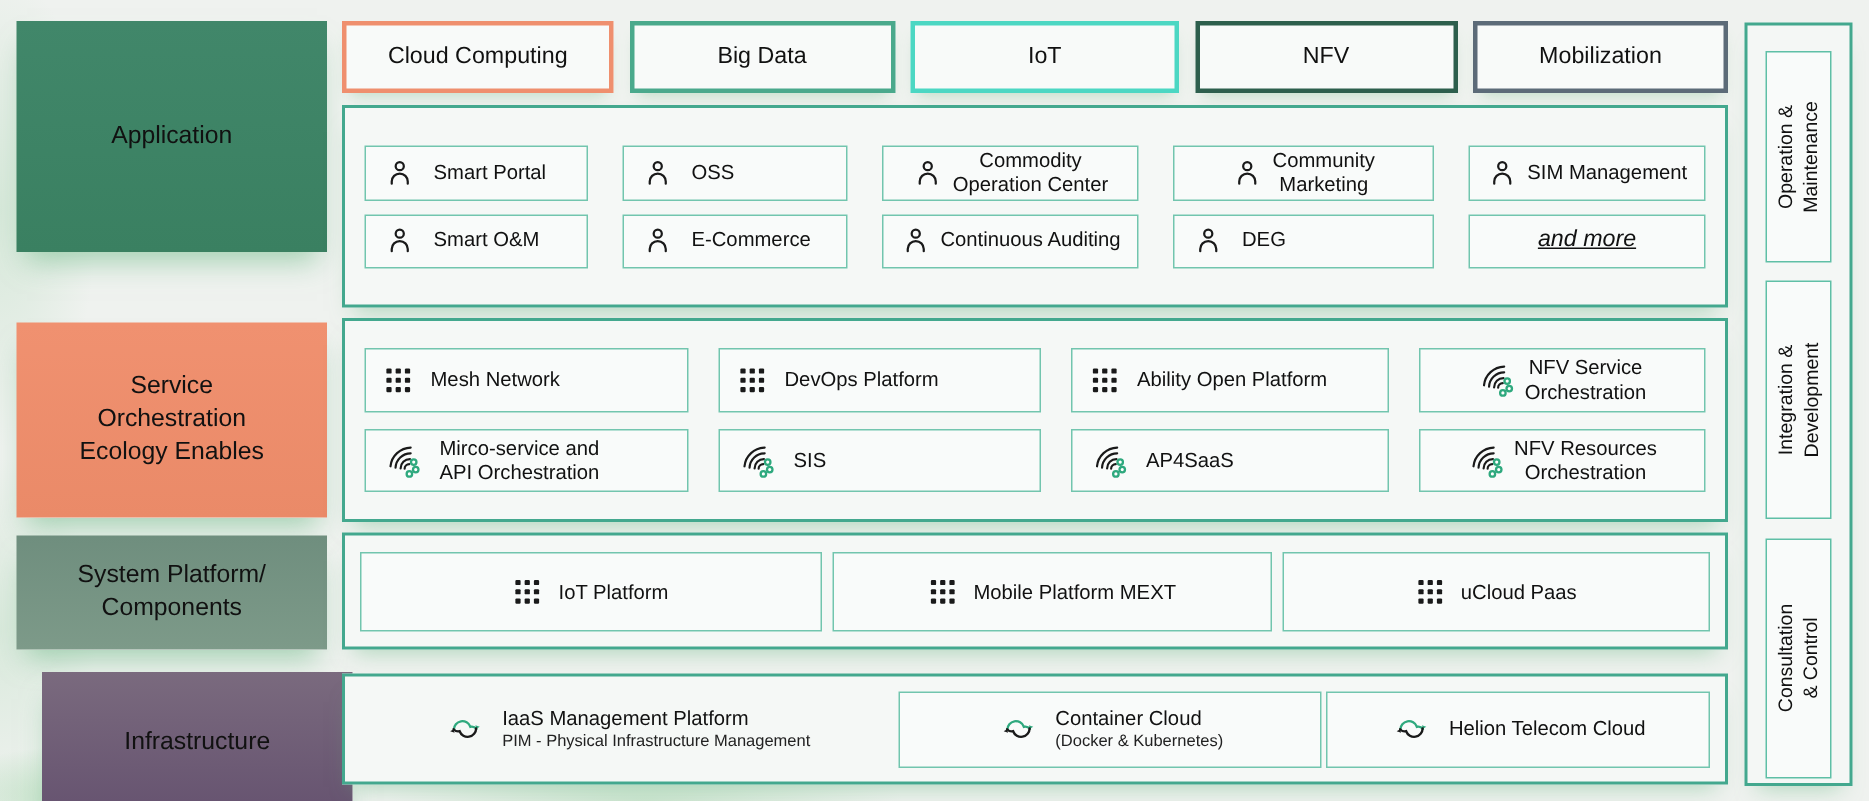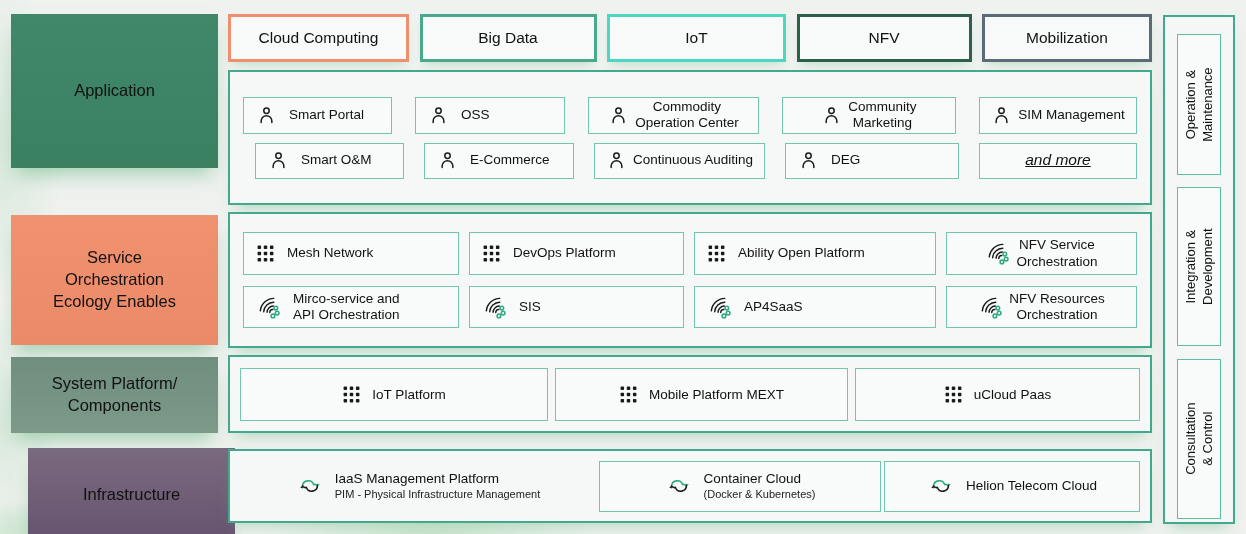--- a/index.html
+++ b/index.html
@@ -49,23 +49,23 @@
   .c-sys{top:355px;height:78px;}
   .c-infra{top:449px;height:74px;}
   .itemrow{display:flex;justify-content:space-between;padding:0 13px;}
   .item{
     box-sizing:border-box;border:1.5px solid #72c5ae;background:#f9fbfa;
     display:flex;align-items:center;gap:12px;padding:0 8px 0 12px;
     font-size:13.5px;line-height:1.22;
   }
   .item .lbl{display:block;}
   .item.c{justify-content:center;gap:6px;padding:0 6px;text-align:center;}
-  .h37{height:37px;} .h36{height:36px;margin-left:12px;} .h43{height:43px;} .h42{height:42px;}
+  .h37{height:37px;} .h36{height:36px;} .h43{height:43px;} .h42{height:42px;}
   .w149{width:149px;} .w150{width:150px;} .w171{width:171px;} .w174{width:174px;} .w158{width:158px;}
-  .w216{width:216px;} .w215{width:215px;} .w222{width:242px;} .w191{width:191px;}
+  .w216{width:216px;} .w215{width:215px;} .w222{width:212px;} .w191{width:191px;}
   .more{font-style:italic;text-decoration:underline;font-size:15.5px;justify-content:center;}
   
   .sysrow{display:flex;justify-content:space-between;padding:16px 10px;}
   .sysitem{box-sizing:border-box;border:1.5px solid #72c5ae;background:#f9fbfa;height:53px;
     display:flex;align-items:center;justify-content:center;gap:11px;font-size:13.5px;}
   .w308{width:308px;} .w293{width:293px;} .w285{width:285px;}
   
   .infrarow{display:flex;justify-content:space-between;padding:0 10px;align-items:center;}
   .icell{box-sizing:border-box;height:51px;display:flex;align-items:center;justify-content:center;gap:11px;}
   .icell.boxed{border:1.5px solid #72c5ae;background:#f9fbfa;}

